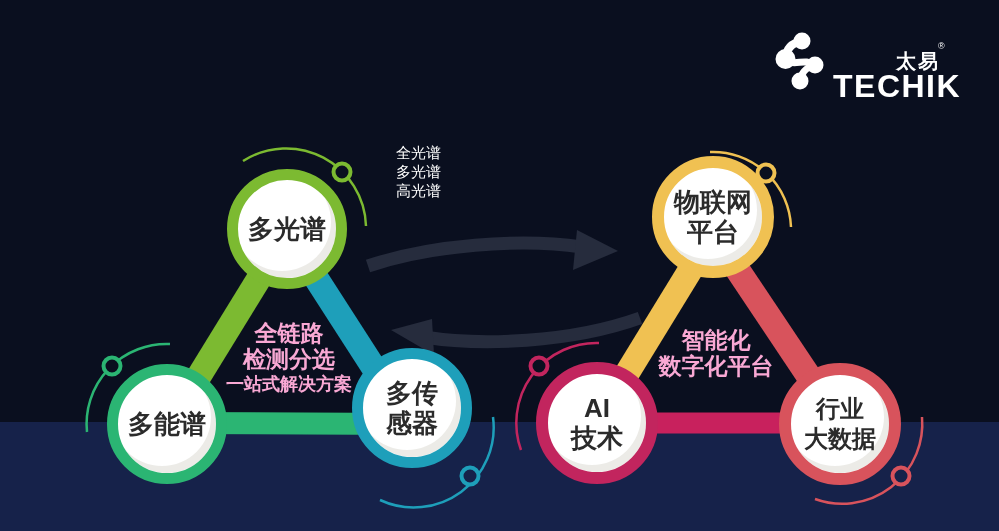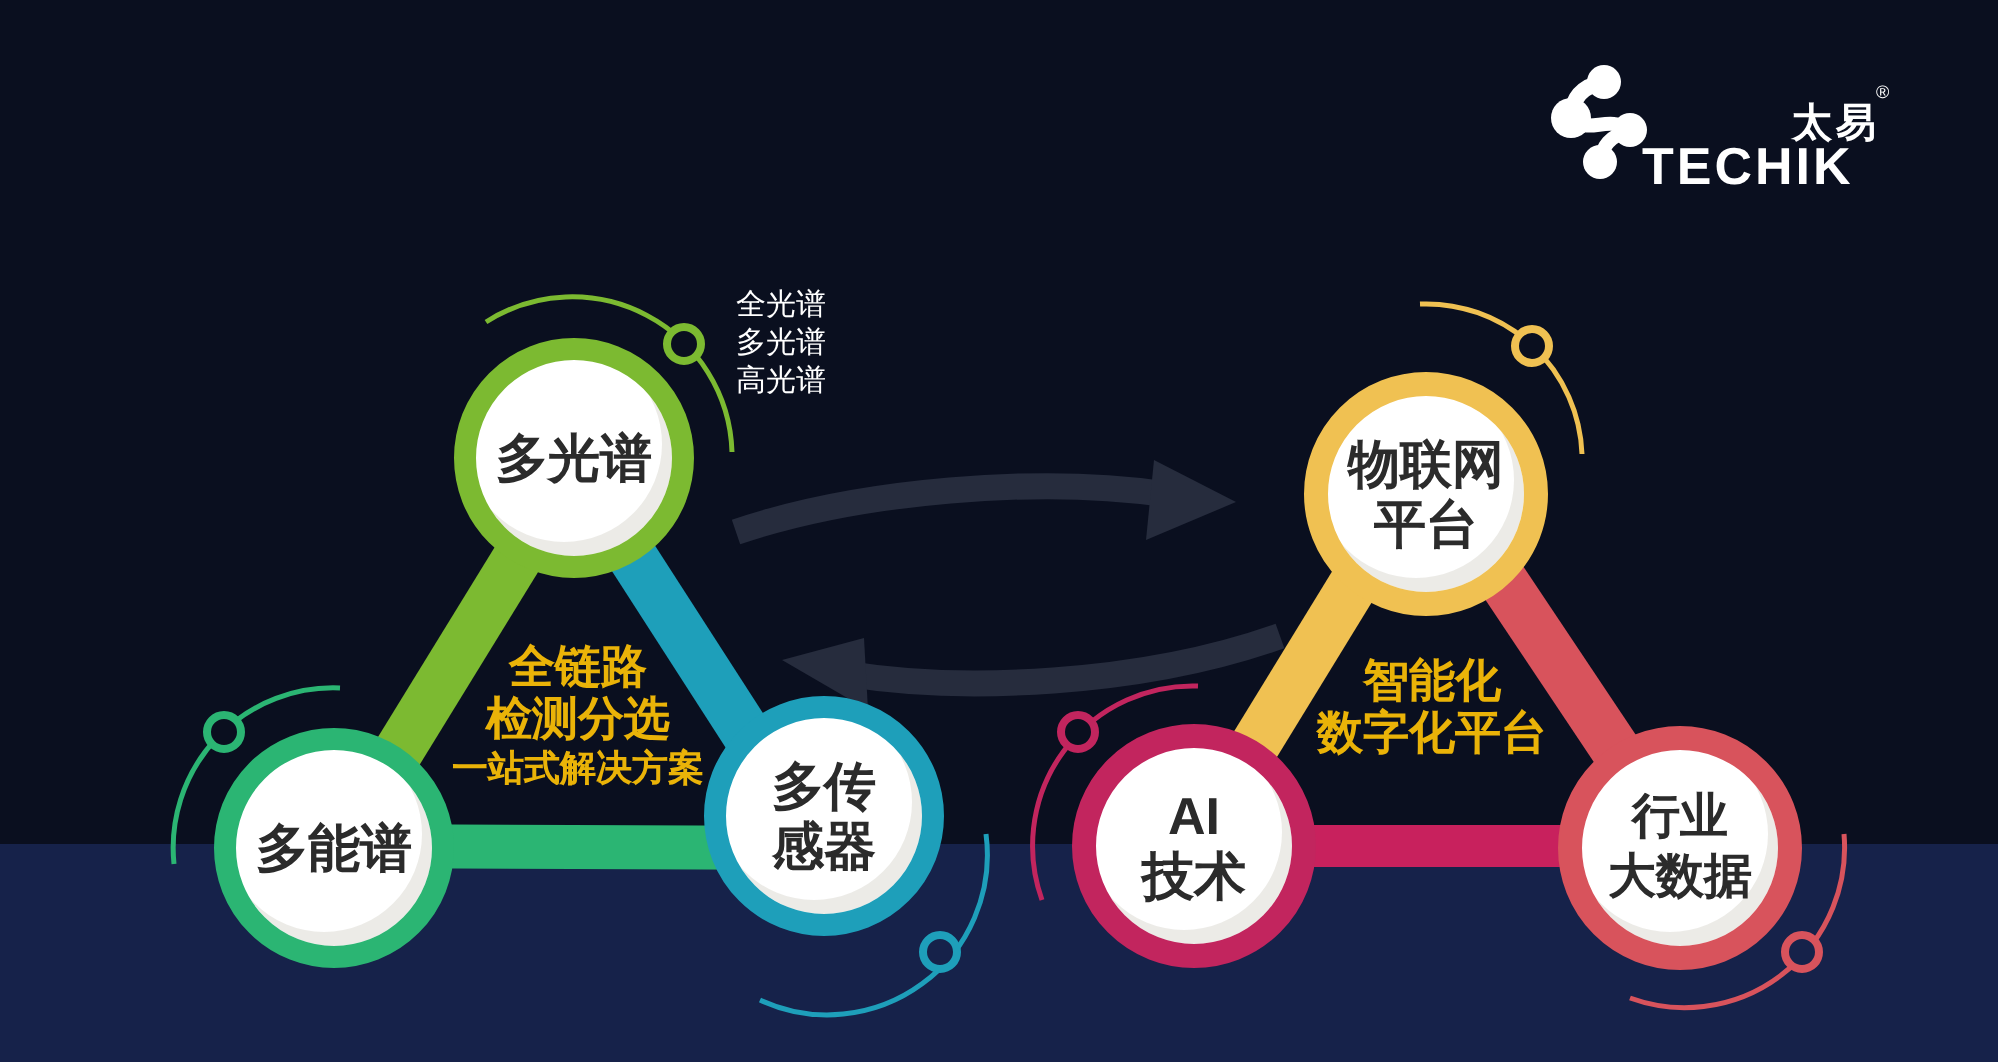--- a/index.html
+++ b/index.html
@@ -15,33 +15,33 @@
   .node{
     position:absolute;box-sizing:border-box;background:#ffffff;border-style:solid;border-radius:50%;
     display:flex;flex-direction:column;align-items:center;justify-content:center;
     color:#2B2B2B;font-weight:700;text-align:center;z-index:2;
     box-shadow:inset -5px -7px 0 rgba(70,60,20,0.10);
   }
   .node span{display:block;line-height:30px;}
   .node-l{width:120px;height:120px;border-width:11px;font-size:26px;}
   .node-r{width:122px;height:122px;border-width:12px;font-size:26px;}
   .node-bigdata{font-size:24px;}
-  .center-text{position:absolute;z-index:2;color:#eab308;font-weight:700;text-align:center;}
+  .center-text{position:absolute;z-index:2;color:#f9a8d4;font-weight:700;text-align:center;}
   .center-text .big{font-size:23px;line-height:26px;display:block;}
   .center-text .small{font-size:18px;line-height:24px;display:block;}
   .anno{position:absolute;z-index:2;color:#ffffff;font-weight:400;}
   .anno span{display:block;}
   .anno-spectrum{left:368px;top:143px;font-size:15px;}
-  .anno-spectrum span{line-height:19px;}
+  .anno-spectrum span{line-height:19px;margin-left:28px;}
   .anno-energy{left:94px;top:287px;font-size:16px;}
   .anno-energy span{line-height:24px;}
   .logo{position:absolute;left:775px;top:30px;width:200px;height:66px;z-index:2;color:#ffffff;}
   .logo-cn{position:absolute;left:121px;top:18px;font-size:20px;font-weight:700;letter-spacing:2px;}
   .logo-reg{position:absolute;left:163px;top:11px;font-size:9px;}
-  .logo-en{position:absolute;left:46px;top:38px;font-size:26px;font-weight:700;letter-spacing:1.5px;}
+  .logo-en{position:absolute;left:58px;top:38px;font-size:32px;font-weight:700;letter-spacing:1.5px;}
 </style>
 </head>
 <body>
 
 <div class="stage">
   <div class="bg-band"></div>
 
   <svg class="gfx" width="999" height="531" viewBox="0 0 999 531">
 
     <g>
@@ -90,21 +90,21 @@
   </div>
   <div class="node node-l" style="left: 107px; top: 364px; border-color: rgb(43, 181, 115);">
     <span>多能谱</span>
     <span></span>
   </div>
   <div class="node node-l" style="left: 352px; top: 348px; border-color: rgb(30, 159, 186);">
     <span>多传</span>
     <span>感器</span>
   </div>
 
-  <div class="node node-r" style="left: 652px; top: 186px; border-color: rgb(240, 193, 82);">
+  <div class="node node-r" style="left: 652px; top: 156px; border-color: rgb(240, 193, 82);">
     <span>物联网</span>
     <span>平台</span>
   </div>
   <div class="node node-r node-bigdata" style="left: 779px; top: 363px; border-color: rgb(216, 83, 92);">
     <span>行业</span>
     <span>大数据</span>
   </div>
   <div class="node node-r" style="left: 536px; top: 362px; border-color: rgb(194, 37, 94);">
     <span>AI</span>
     <span>技术</span>

